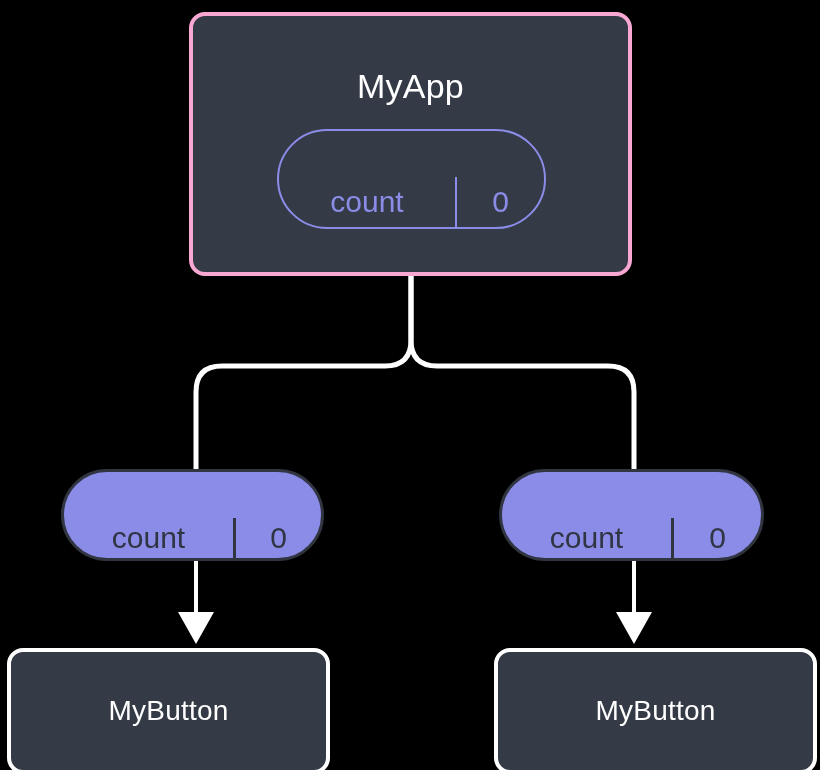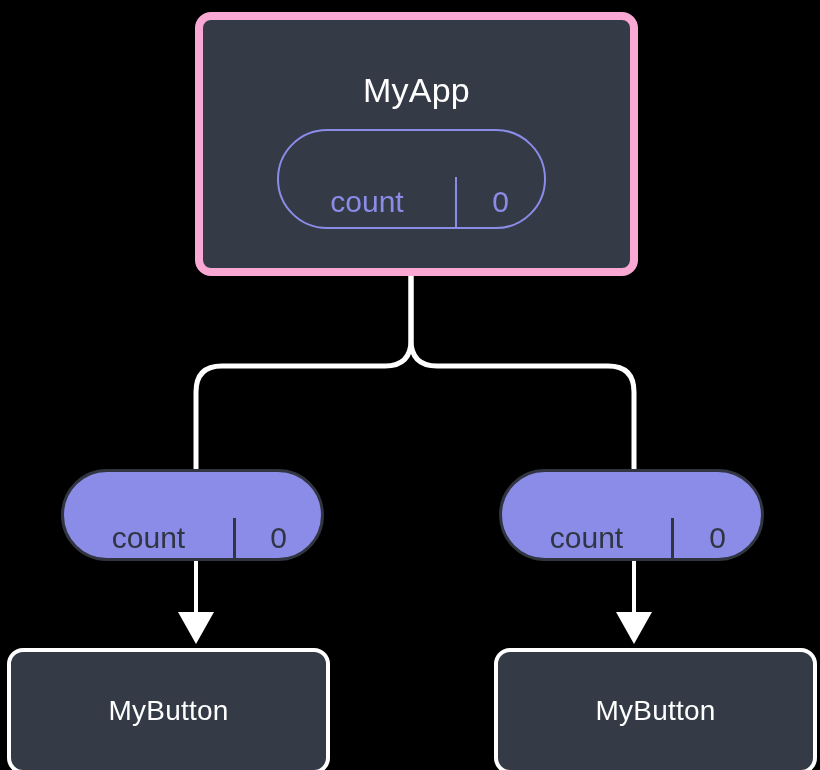--- a/index.html
+++ b/index.html
@@ -30,24 +30,23 @@
     height: 770px;
   }
   .wires.under { z-index: 1; }
   .wires.over  { z-index: 3; }
 
   
   .component-box {
     position: absolute;
     box-sizing: border-box;
     background: #343a46;
-    border: 8px solid #f9a8d4;
+    border: 4px solid #f9a8d4;
     border-radius: 16px;
     z-index: 2;
-    margin-left: 6px;
   }
   .component-title {
     position: absolute;
     left: 0;
     right: 0;
     text-align: center;
     color: #ffffff;
     font-size: 34px;
     font-weight: 400;
     letter-spacing: 0.2px;

